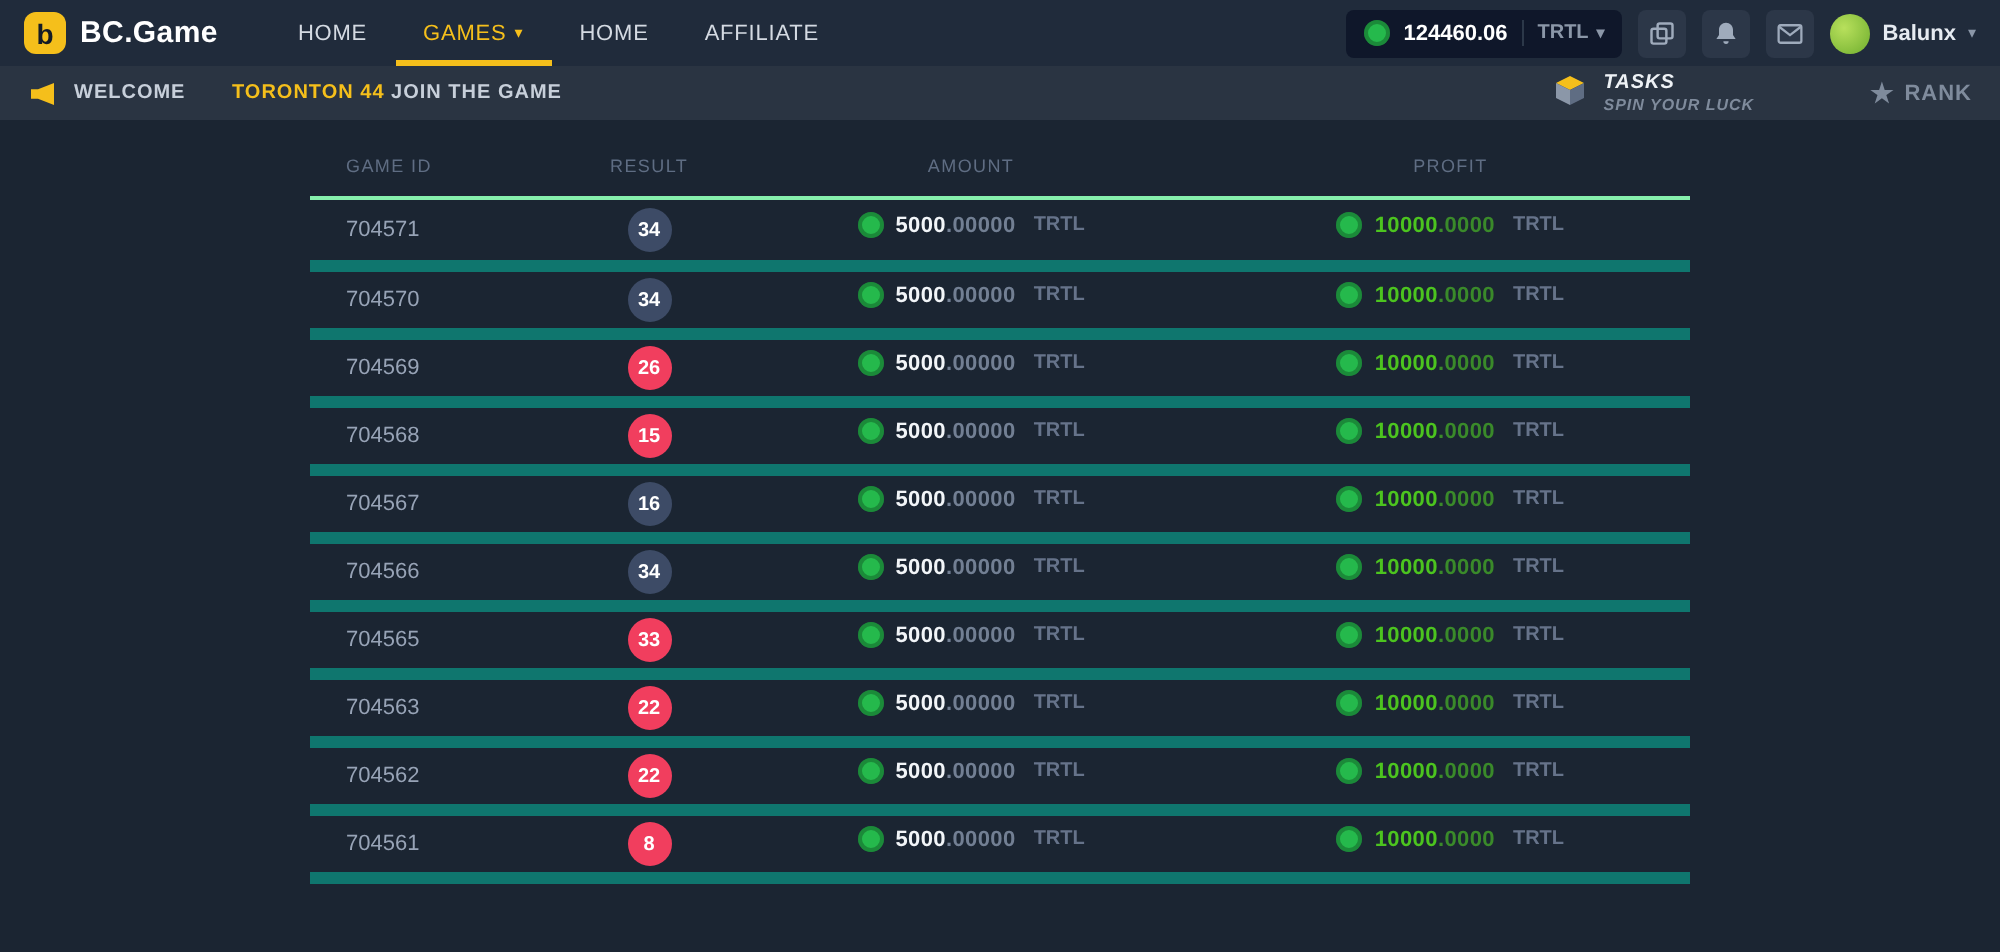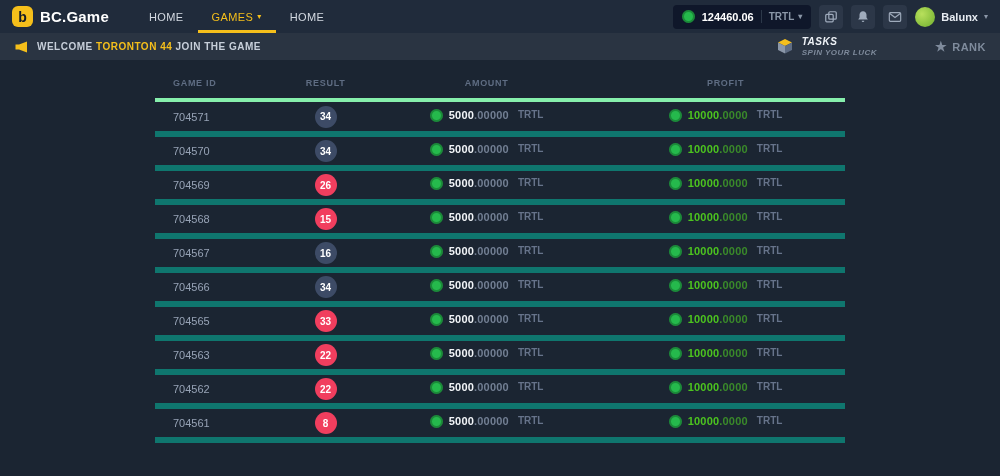--- a/index.html
+++ b/index.html
@@ -51,50 +51,50 @@
   .user-name { color:#e6ebf1; font-size:11px; font-weight:bold; }
   .user .caret { color:#8b97a8; }
 
   
   .announce {
     height:27px; background:#2a3442; display:flex; align-items:center;
     padding:0 14px; font-size:10px; font-weight:bold; letter-spacing:.5px; color:#c7cfda;
   }
   .mega { color:var(--accent,#f5bf1b); display:flex; margin-right:9px; }
   .announce-text { white-space:pre; }
-  .announce-text .hl { color:var(--accent,#f5bf1b); }
+  .announce-text .hl { color:var(--accent,#f5bf1b);margin-left:20px; }
   .tasks { margin-left:auto; display:flex; align-items:center; gap:8px; font-style:italic; cursor:pointer; }
   .tasks-lines { display:flex; flex-direction:column; line-height:1.2; }
   .tasks-title { color:#eef2f6; font-size:10px; font-weight:bold; }
   .tasks-sub { color:#7f8b9c; font-size:8px; font-weight:bold; }
   .rank {
     display:flex; align-items:center; gap:5px; margin-left:58px;
     color:#7f8b9c; font-weight:bold; font-size:11px; letter-spacing:.5px; cursor:pointer;
   }
   .star { font-size:13px; line-height:1; color:#7f8b9c; }
 
   
   main { padding-top:10px; }
   .table-wrap { width:690px; margin:0 auto; }
   table { width:100%; border-collapse:collapse; }
   th {
-    font-size:9px; color:#5f6d83; letter-spacing:.7px; font-weight:bold;
-    padding:8px 0 10px; text-align:center; border-bottom:4px solid #86efac;margin-top:28px;
+    font-size:9px; color:#5f6d83; letter-spacing:.7px; font-weight:normal;
+    padding:8px 0 10px; text-align:center; border-bottom:2px solid #86efac;margin-top:28px;
   }
   th.left { text-align:left; padding-left:18px; }
   td { height:34px; border-bottom:6px solid #0f766e; text-align:center; }
   td.id { color:#97a3b6; font-size:11px; text-align:left; padding-left:18px; }
   .badge {
     display:inline-flex; width:22px; height:22px; border-radius:50%;
     align-items:center; justify-content:center;
     font-size:10px; font-weight:bold; color:#ffffff;
   }
   .badge.dark { background:var(--badge-dark,#3d4b66); }
   .badge.red  { background:var(--badge-red,#f13e5e); }
-  .money { display:inline-flex; gap:6px; }
+  .money { display:inline-flex; align-items:center; gap:6px; }
   .coin {
     width:13px; height:13px; border-radius:50%;
     background:var(--coin-green,#25b94c);
     box-shadow:inset 0 0 0 2px rgba(0,0,0,.25);
     display:inline-block; flex:none;
   }
   .num { font-size:11px; font-weight:bold; letter-spacing:.2px; }
   td.amt .int { color:#f2f5f8; }
   td.amt .dec { color:#727f93; }
   td.pft .int { color:var(--profit-green,#4cc41f); }
@@ -113,20 +113,23 @@
   <nav class="nav">
       <div class="nav-item">
         <span>HOME</span>
       </div>
       <div class="nav-item active">
         <span>GAMES</span>
         <span class="caret">▾</span>
       </div>
       <div class="nav-item">
         <span>HOME</span>
+      </div>
+      <div class="nav-item">
+        <span>AFFILIATE</span>
       </div>
     </nav>
 
   <div class="right">
     <div class="pill">
       <span class="coin"></span>
       <span class="amt">124460.06</span>
       <span class="sep"></span>
       <span class="cur">
         <span>TRTL</span>

